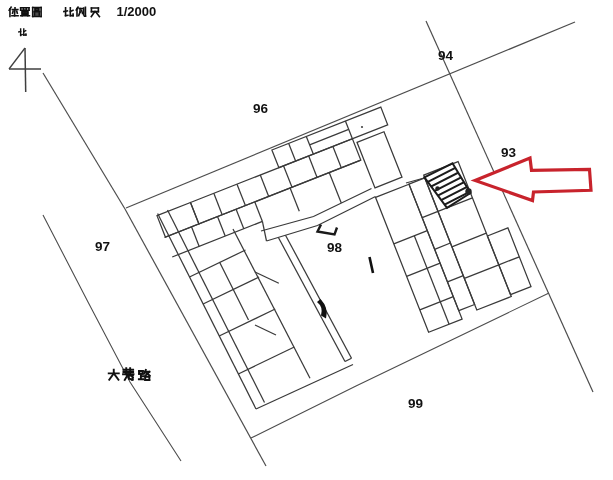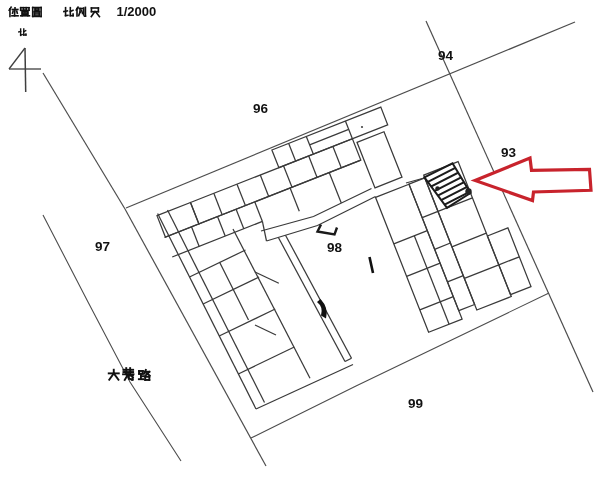--- a/index.html
+++ b/index.html
@@ -1,17 +1,17 @@
 <!DOCTYPE html>
 <html><head>
 <meta charset="utf-8">
 <title>位置圖</title>
 <style>
   html,body{margin:0;padding:0;background:#fff;}
-  #page{width:613px;height:480px;position:relative;overflow:hidden;}
+  #page{width:613px;height:480px;position:relative;overflow:hidden;border-radius:19px;}
 </style>
 </head>
 <body>
 <div id="page">
 <svg xmlns="http://www.w3.org/2000/svg" width="613" height="480" viewBox="0 0 613 480">
 <rect width="613" height="480" fill="#ffffff"></rect>
 
 <g>
         <g transform="translate(7.5,6) scale(0.7666666666666667)">
           <line x1="3.2" y1="3.5" x2="3.2" y2="13.5" stroke="#111" stroke-width="2.0869565217391304" stroke-linecap="square"></line>

